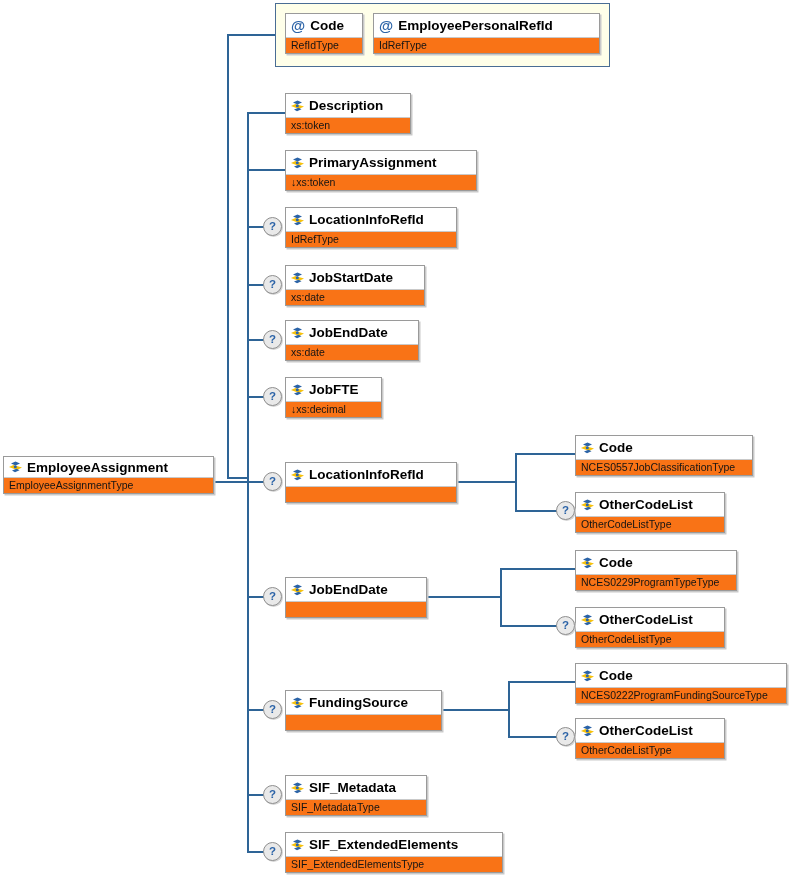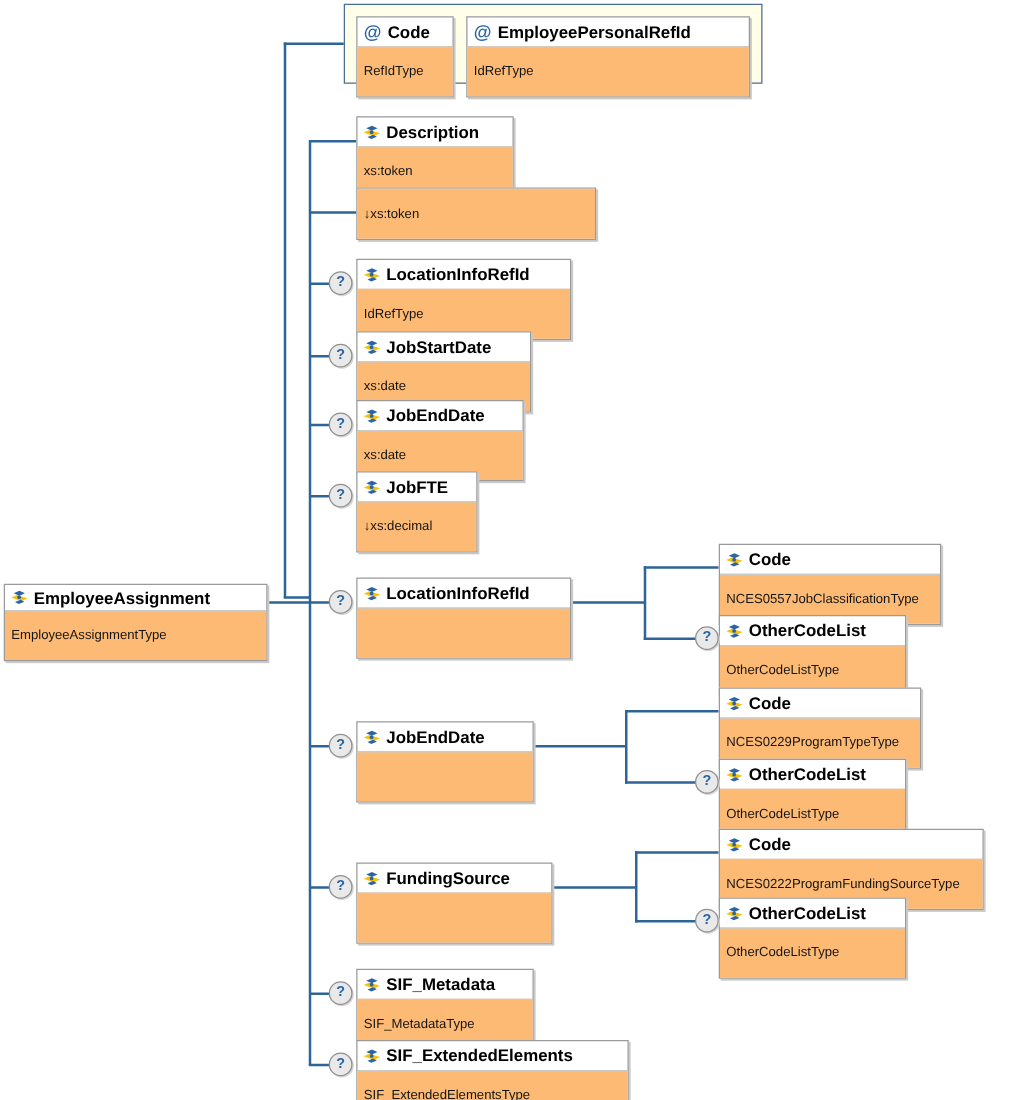--- a/index.html
+++ b/index.html
@@ -15,22 +15,22 @@
   .node {
     position:absolute; background:#ffffff;
     border:1px solid #9a9a9a; box-shadow:1.5px 1.5px 0 #c9c9c9;
   }
   .node .t {
     display:flex; align-items:center; gap:5px;
     height:23px; padding:0 8px 0 5px;
     font-size:13.5px; font-weight:bold; color:#000; white-space:nowrap;
   }
   .node .y {
-    height:15px; background:#fdba74; border-top:1px solid #c9c9c9;
-    font-size:10.5px; line-height:15px; padding:12px 5px;
+    height:15px; background:#f97316; border-top:1px solid #c9c9c9;
+    font-size:10.5px; line-height:15px; padding:0 5px;
     color:#141414; white-space:nowrap; overflow:hidden;
   }
   .node.root .t { height:20px; }
   .ei { flex:0 0 auto; }
   .at { color:#2b63a7; font-weight:bold; font-size:14.5px; }
   
   .agroup {
     position:absolute; left:275px; top:3px; width:333px; height:62px;
     background:#ffffe9; border:1px solid #4a6d94;
   }
@@ -90,21 +90,21 @@
     <div class="y">RefIdType</div>
   </div>
   <div class="node" style="left:373px;top:13px;width:225px">
     <div class="t">
         <span class="at">@</span>
         <span>EmployeePersonalRefId</span>
       </div>
     <div class="y">IdRefType</div>
   </div>
 
-  <div class="node root" style="left:3px;top:467px;width:209px">
+  <div class="node root" style="left:3px;top:456px;width:209px">
     <div class="t">
       <svg class="ei" width="13" height="12" viewBox="0 0 13 12">
           <polygon points="2,2.5 6.5,0.5 11,2.5 6.5,4.5" fill="#2b63a7"></polygon>
           <polygon points="0,6 4.5,4 13,6.5 8,9" fill="#f7c10a"></polygon>
           <polygon points="3,9.5 7.5,7.8 10.5,9.3 6,11.2" fill="#2b63a7"></polygon>
           <circle cx="6.3" cy="5.7" r="1.5" fill="#2b63a7"></circle>
         </svg>
       <span>EmployeeAssignment</span>
     </div>
     <div class="y">EmployeeAssignmentType</div>
@@ -117,20 +117,29 @@
           <polygon points="0,6 4.5,4 13,6.5 8,9" fill="#f7c10a"></polygon>
           <polygon points="3,9.5 7.5,7.8 10.5,9.3 6,11.2" fill="#2b63a7"></polygon>
           <circle cx="6.3" cy="5.7" r="1.5" fill="#2b63a7"></circle>
         </svg>
         <span>Description</span>
       </div>
     <div class="y">xs:token</div>
   </div>
 
   <div class="node" style="left:285px;top:150px;width:190px">
+    <div class="t">
+        <svg class="ei" width="13" height="12" viewBox="0 0 13 12">
+          <polygon points="2,2.5 6.5,0.5 11,2.5 6.5,4.5" fill="#2b63a7"></polygon>
+          <polygon points="0,6 4.5,4 13,6.5 8,9" fill="#f7c10a"></polygon>
+          <polygon points="3,9.5 7.5,7.8 10.5,9.3 6,11.2" fill="#2b63a7"></polygon>
+          <circle cx="6.3" cy="5.7" r="1.5" fill="#2b63a7"></circle>
+        </svg>
+        <span>PrimaryAssignment</span>
+      </div>
     <div class="y">↓xs:token</div>
   </div>
 
   <div class="node" style="left:285px;top:207px;width:170px">
     <div class="t">
         <svg class="ei" width="13" height="12" viewBox="0 0 13 12">
           <polygon points="2,2.5 6.5,0.5 11,2.5 6.5,4.5" fill="#2b63a7"></polygon>
           <polygon points="0,6 4.5,4 13,6.5 8,9" fill="#f7c10a"></polygon>
           <polygon points="3,9.5 7.5,7.8 10.5,9.3 6,11.2" fill="#2b63a7"></polygon>
           <circle cx="6.3" cy="5.7" r="1.5" fill="#2b63a7"></circle>

